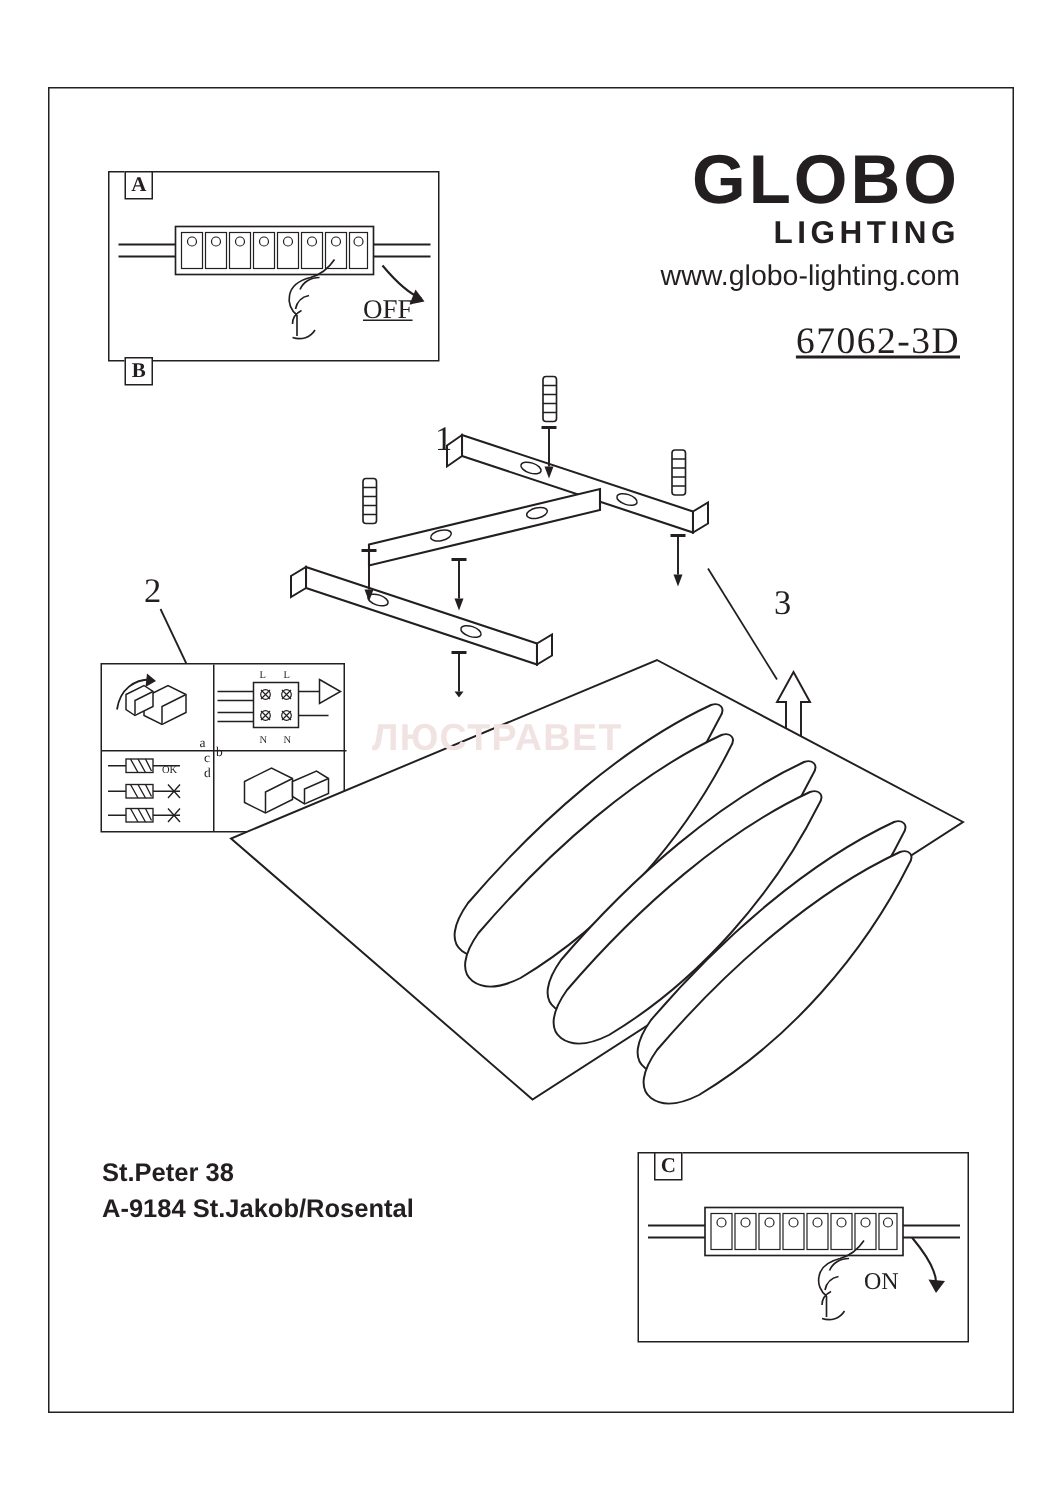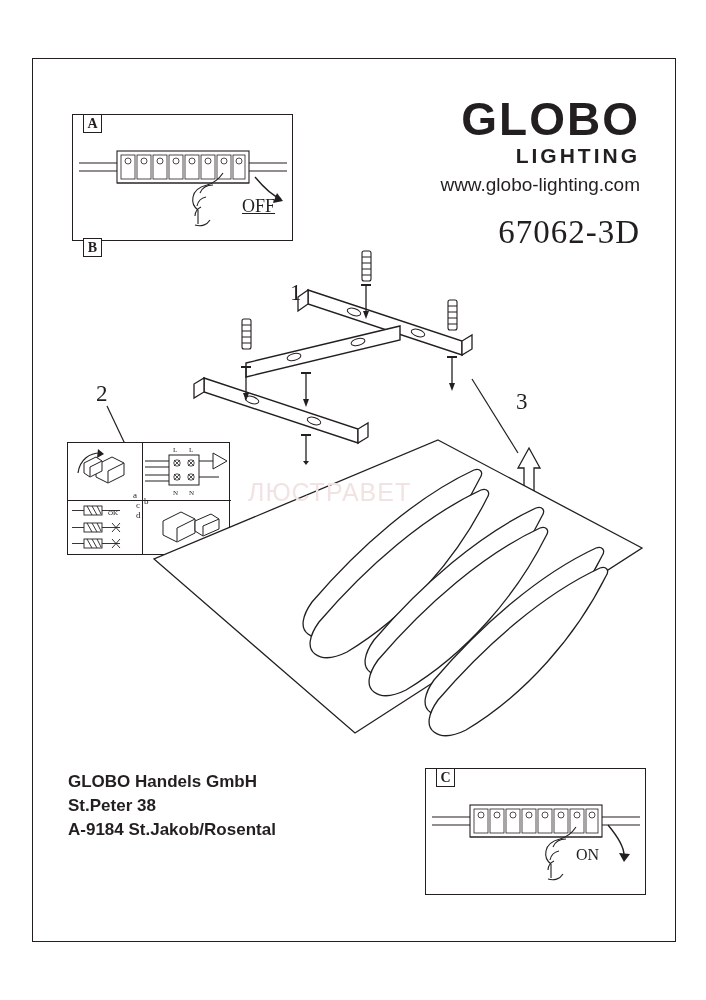--- a/index.html
+++ b/index.html
@@ -63,23 +63,24 @@
     font-size: 21px;
     letter-spacing: 3px;
     margin-top: 2px;
   }
   #brand .site {
     font-size: 19px;
     margin-top: 6px;
   }
   #brand .code {
     font-family: "Liberation Serif", serif;
-    font-size: 33px;
+    font-size: 25px;
     margin-top: 18px;
     letter-spacing: 1px;
+    text-decoration: underline;
   }
 
   
   .stepnum {
     position: absolute;
     font-family: "Liberation Serif", serif;
     font-size: 23px;
     color: #231f20;
   }
 
@@ -104,21 +105,21 @@
   }
   #address div { white-space: nowrap; }
 
   
   #watermark {
     position: absolute;
     left: 248px; top: 478px;
     font-size: 25px;
     letter-spacing: 1px;
     color: #f2e3e3;
-    font-weight: normal;
+    font-weight: bold;
     font-family: "Liberation Sans", sans-serif;
     pointer-events: none;
   }
 
   svg { display: block; }
   .nofill { fill: none; }
 </style>
 </head>
 <body>
 
@@ -387,21 +388,20 @@
                  C272 276 274 264 284 250 C332 194 390 144 446 118 C452 116 456 120 452 126 Z"></path>
         <path d="M464 138 C434 198 384 256 324 292 C312 298 300 300 292 294
                  C284 288 286 276 296 262 C344 206 402 156 458 130 C464 128 468 132 464 138 Z" transform="translate(-8,8)"></path>
       </g>
     </svg>
   </div>
 
   <div id="watermark">ЛЮСТРАВЕТ</div>
 
   <div id="address">
-    <div>GLOBO Handels GmbH</div>
     <div>St.Peter 38</div>
     <div>A-9184 St.Jakob/Rosental</div>
   </div>
 
   <div class="panel" id="panelC" style="left:425px; top:768px; width:221px; height:127px;">
     <svg width="219" height="125" viewBox="0 0 219 125">
       <g stroke="#231f20" stroke-width="1.2" class="nofill">
         <path d="M6 48 H44"></path>
         <path d="M6 56 H44"></path>
         <path d="M176 48 H214"></path>

